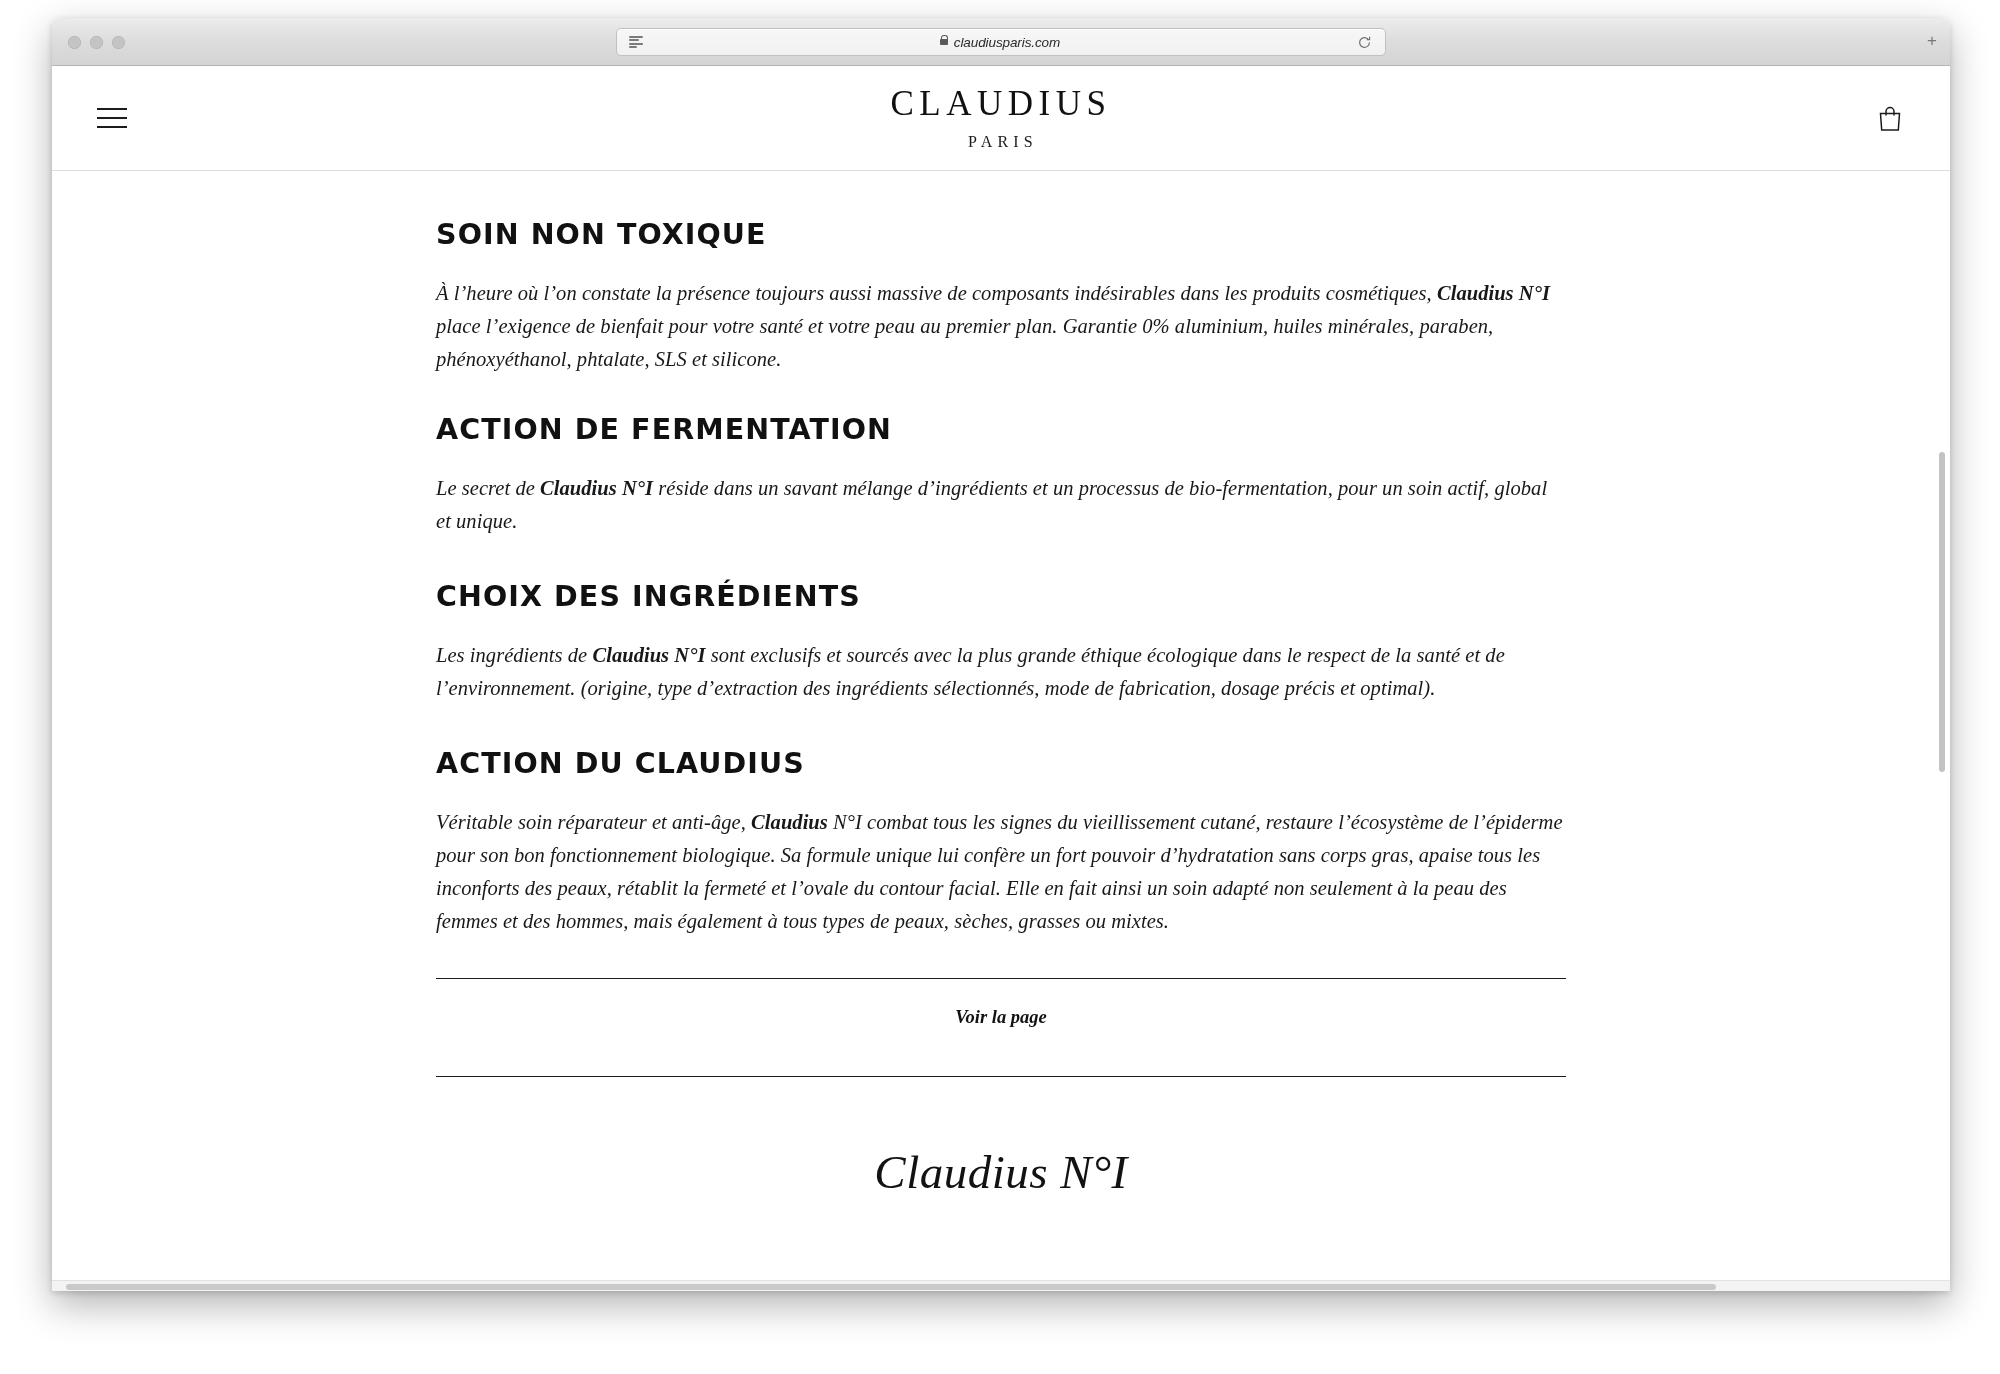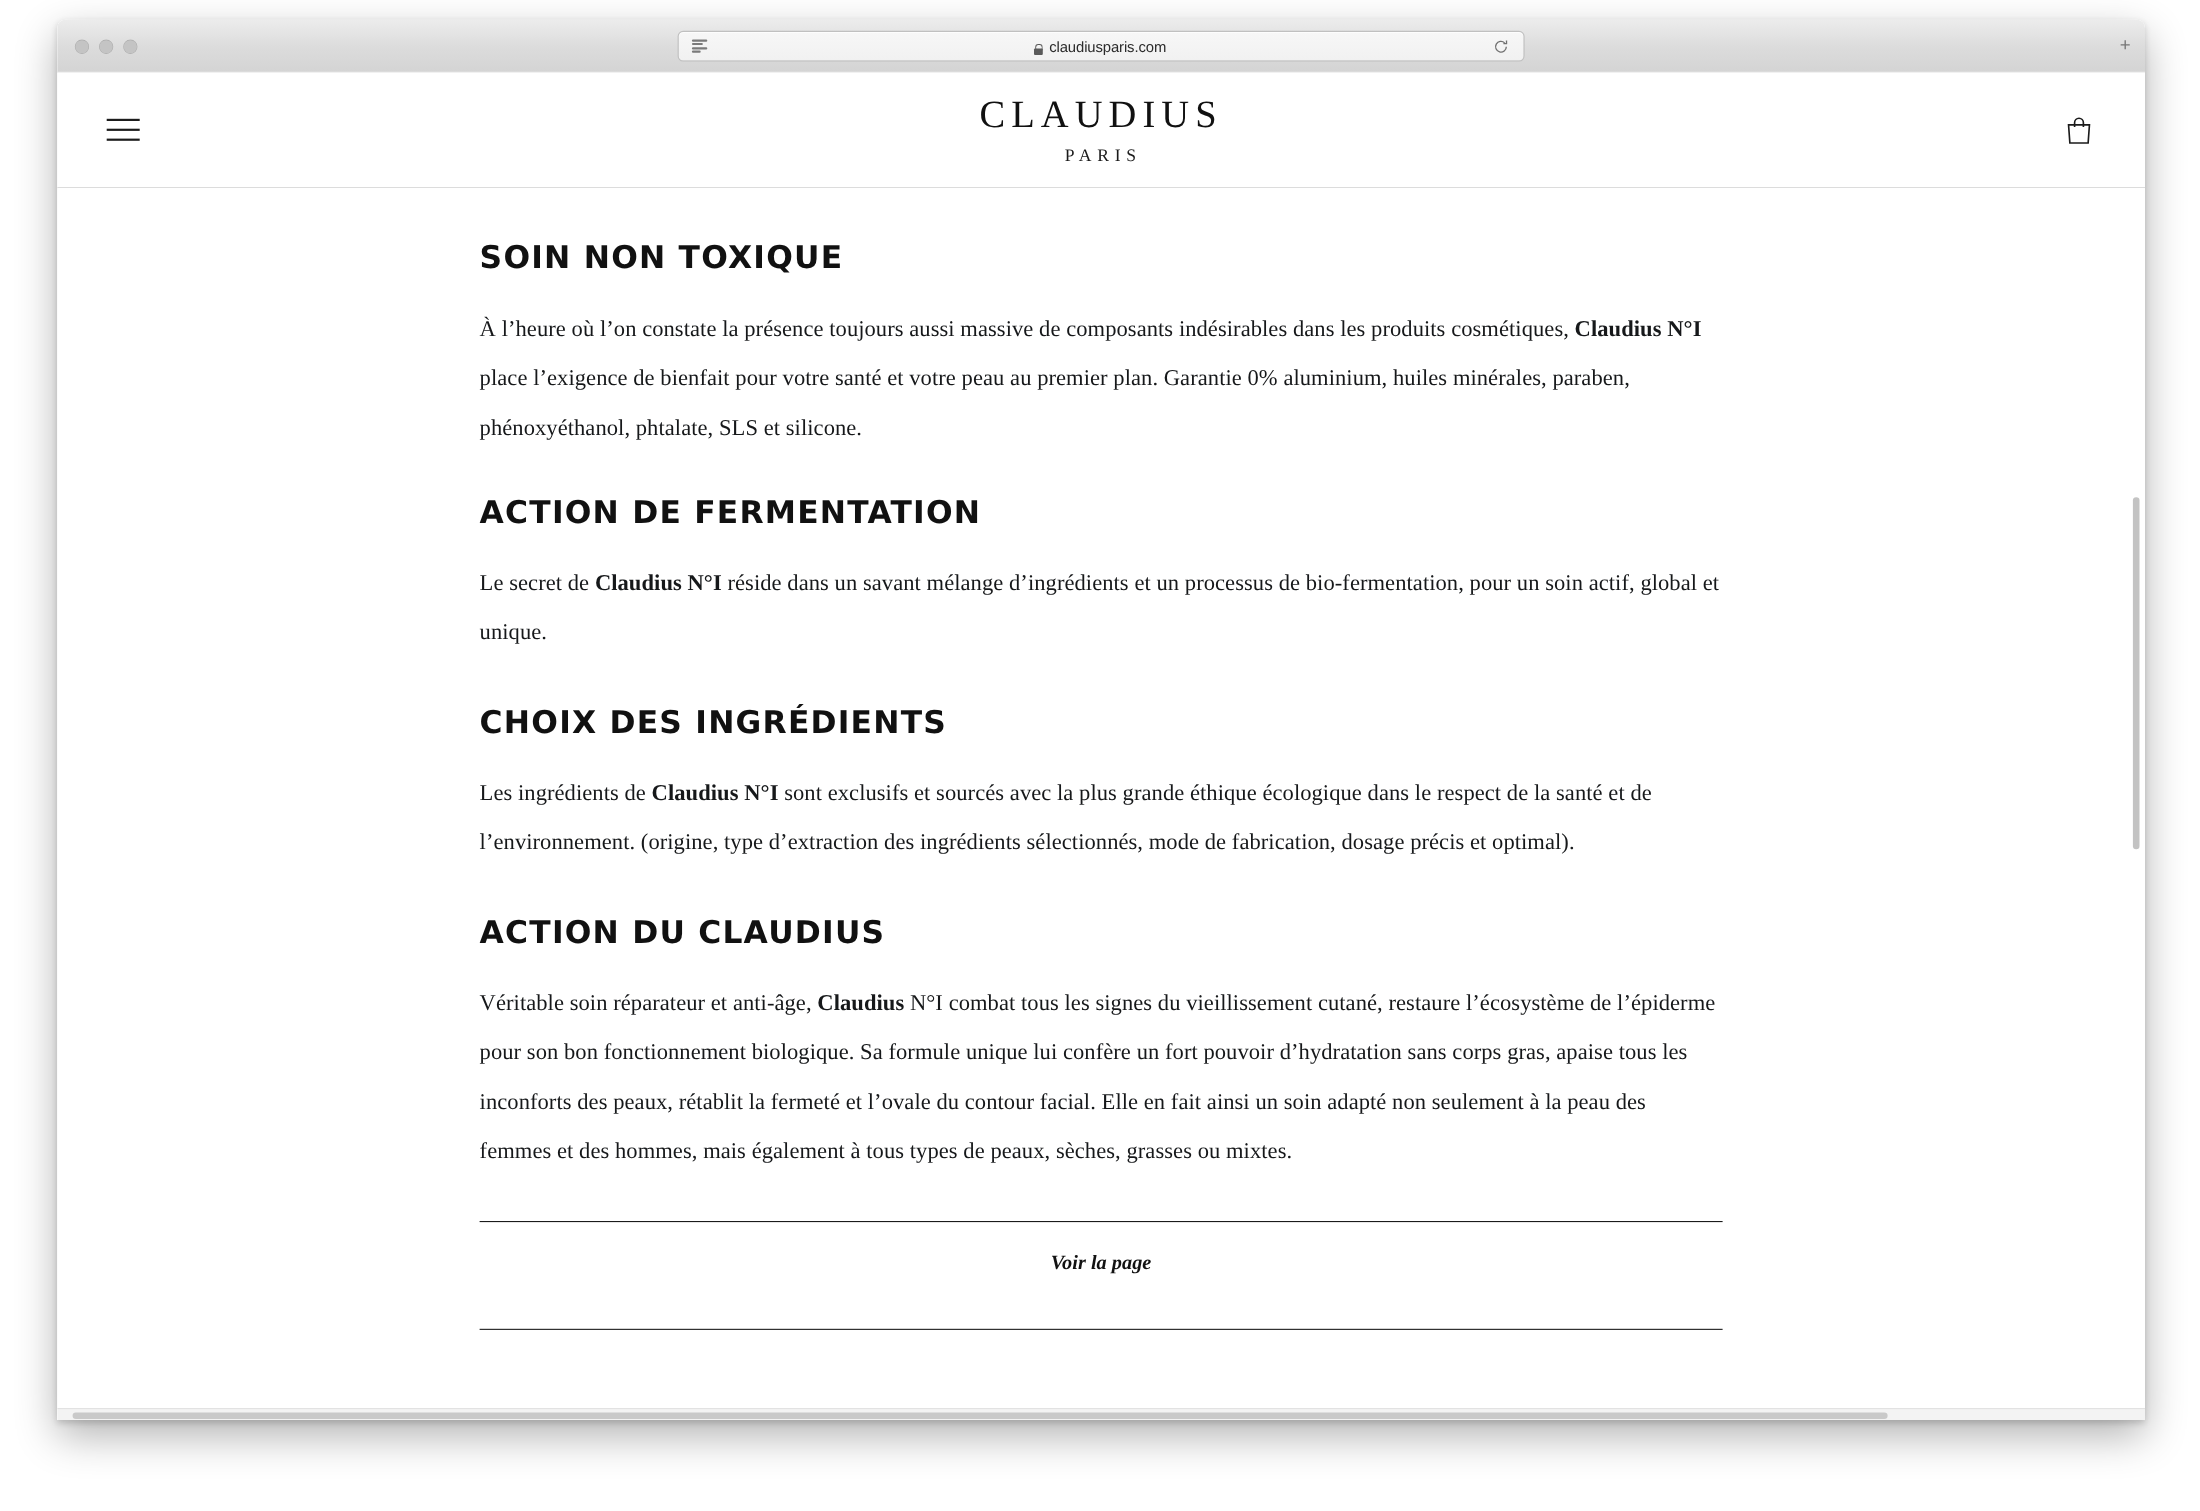--- a/index.html
+++ b/index.html
@@ -90,23 +90,24 @@
     border-radius: 1px;
   }
   .reader-icon i:nth-child(1) { width: 100%; }
   .reader-icon i:nth-child(2) { width: 74%; }
   .reader-icon i:nth-child(3) { width: 100%; }
   .reader-icon i:nth-child(4) { width: 60%; }
 
   .url-center {
     flex: 1;
     display: flex;
-    align-items: flex-end;
+    align-items: flex-start;
     justify-content: center;
     gap: 6px;
+    font-style: italic;
   }
   .lock-icon {
     width: 8px;
     height: 10px;
     position: relative;
   }
   .lock-icon::before {
     content: "";
     position: absolute;
     left: 1.4px; top: 0;
@@ -236,25 +237,26 @@
     font-size: 28.5px;
     letter-spacing: 1.1px;
     text-align: left;
     color: #111111;
     margin-bottom: 26px;
   }
 
   p.body-text {
     font-family: "Liberation Serif", "DejaVu Serif", serif;
     font-size: 20.5px;
-    line-height: 45px;
+    line-height: 33px;
     color: #16181a;
     margin: 0;
     text-align: left;
     letter-spacing: 0.05px;
+    font-style: italic;
   }
   p.body-text b {
     font-weight: bold;
   }
 
   .sp-1 { height: 37px; }
   .sp-2 { height: 42px; }
   .sp-3 { height: 42px; }
 
   .rule {

